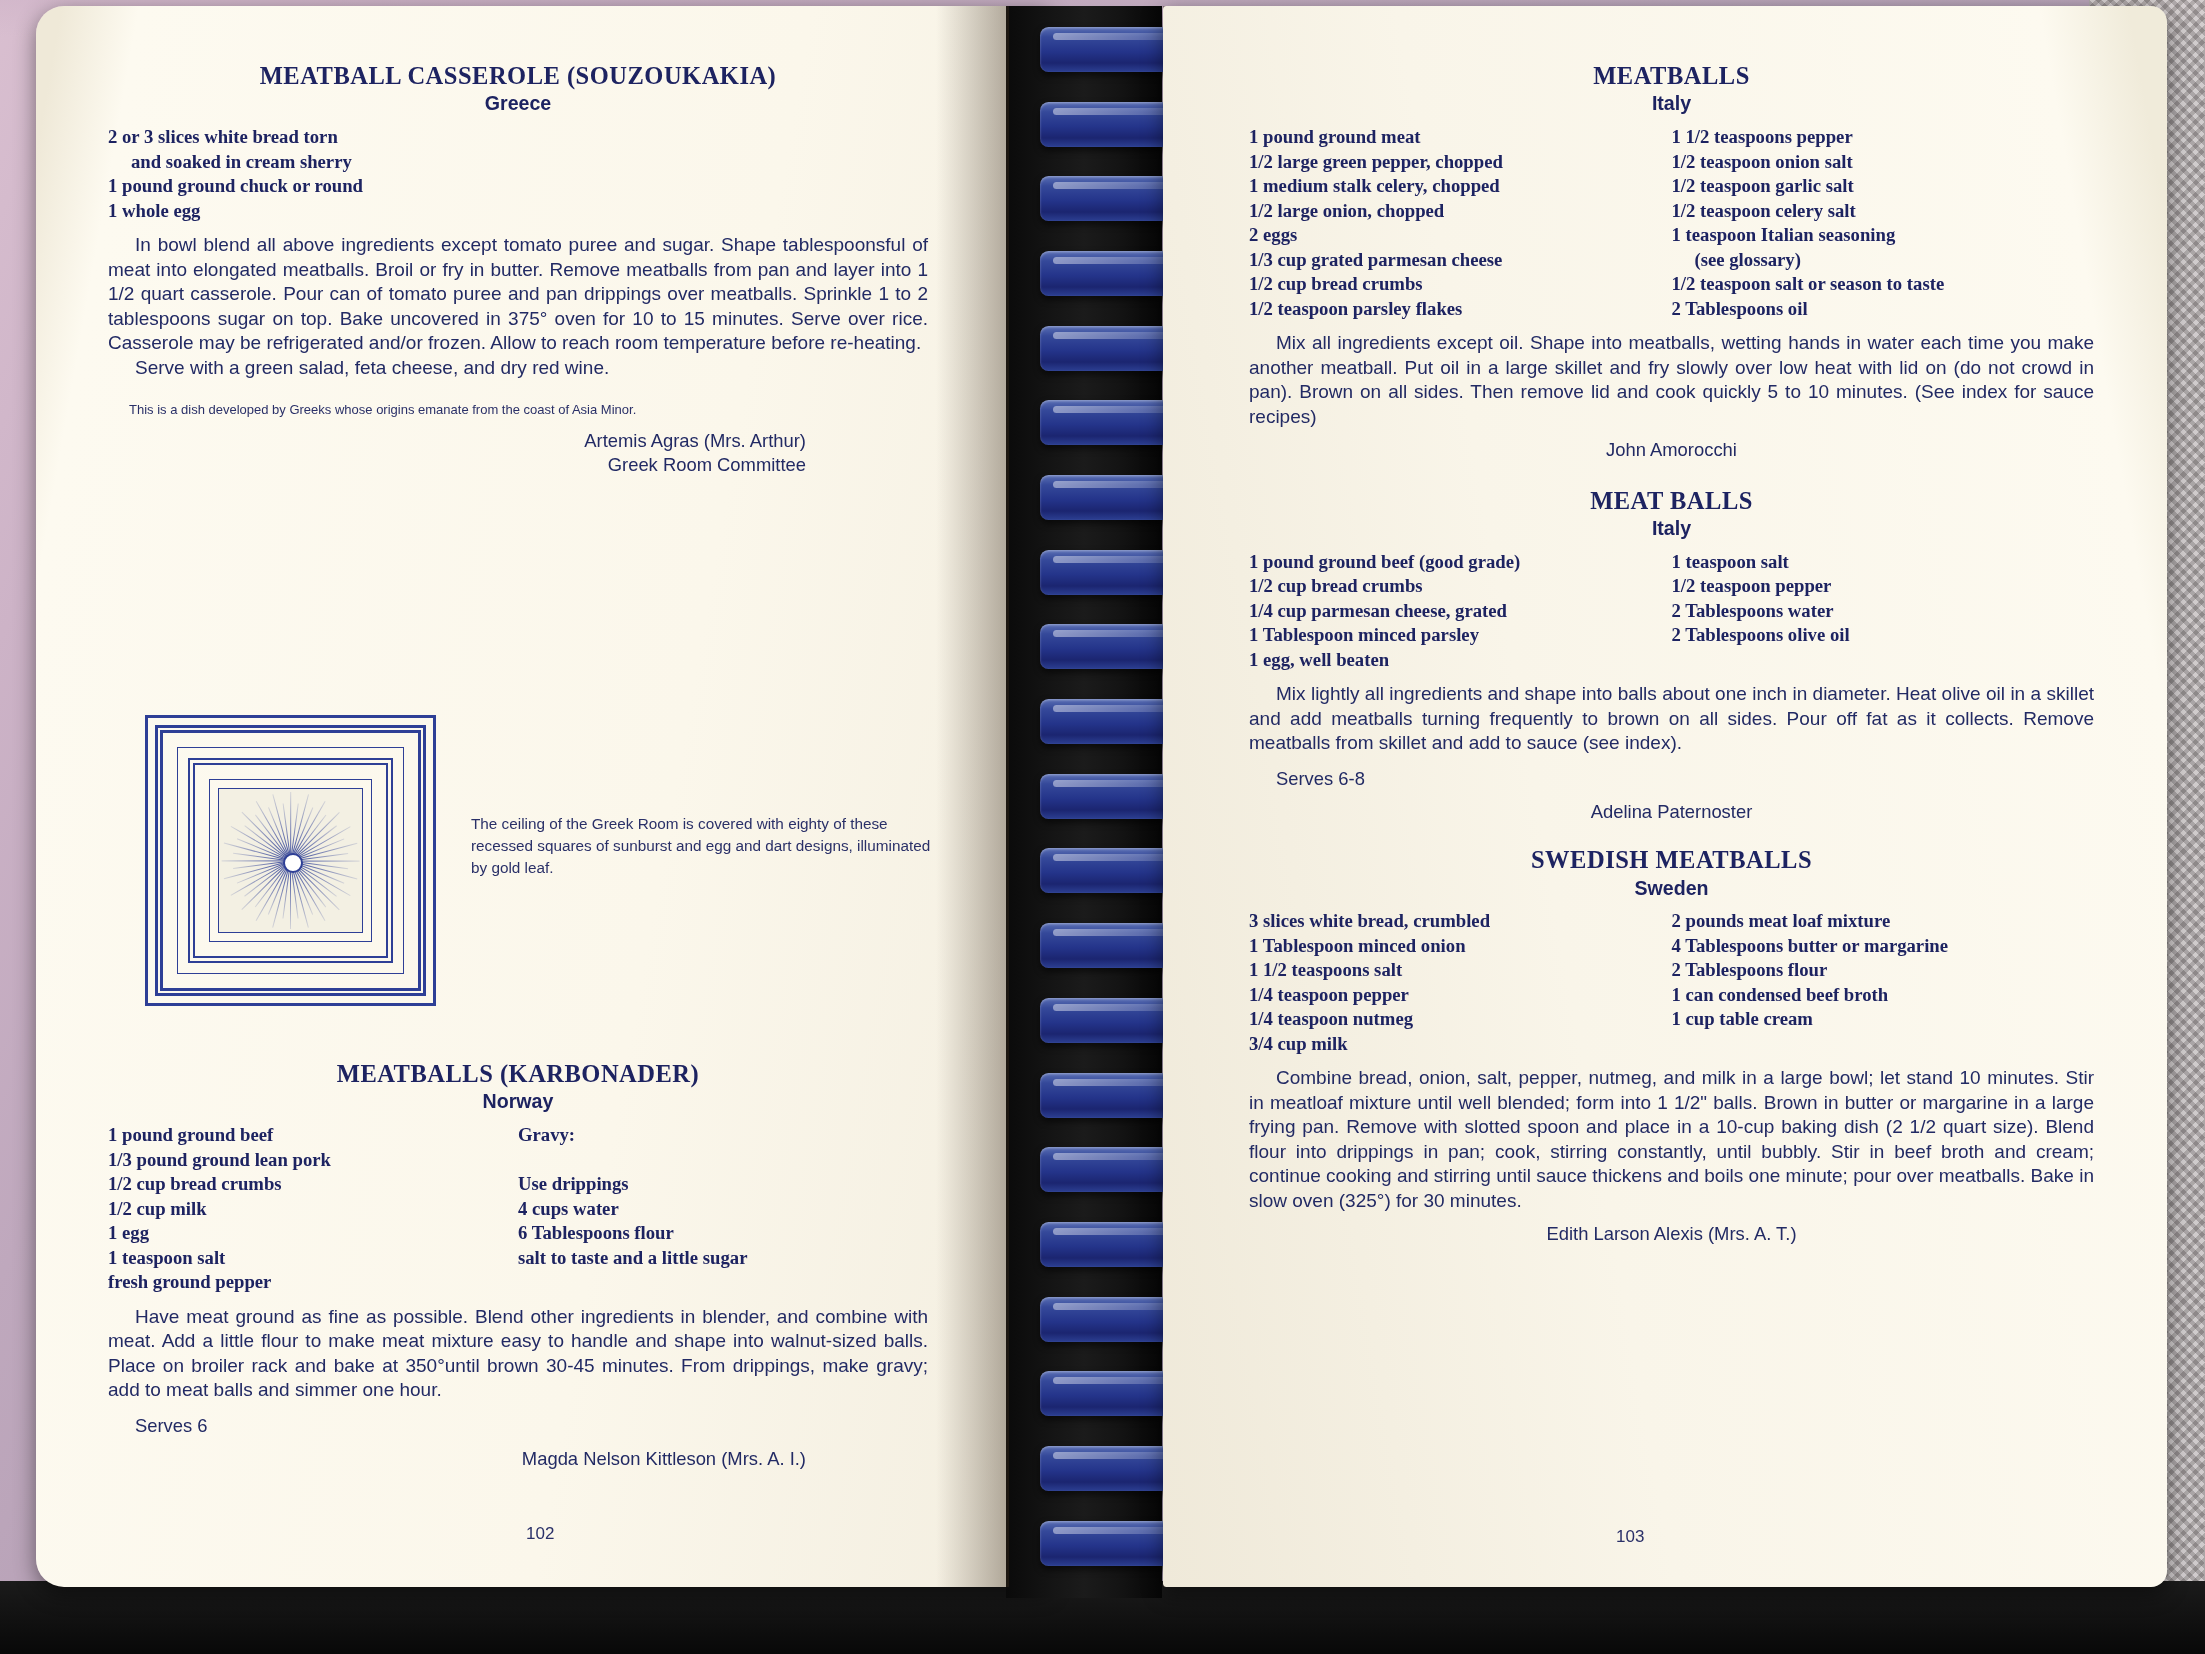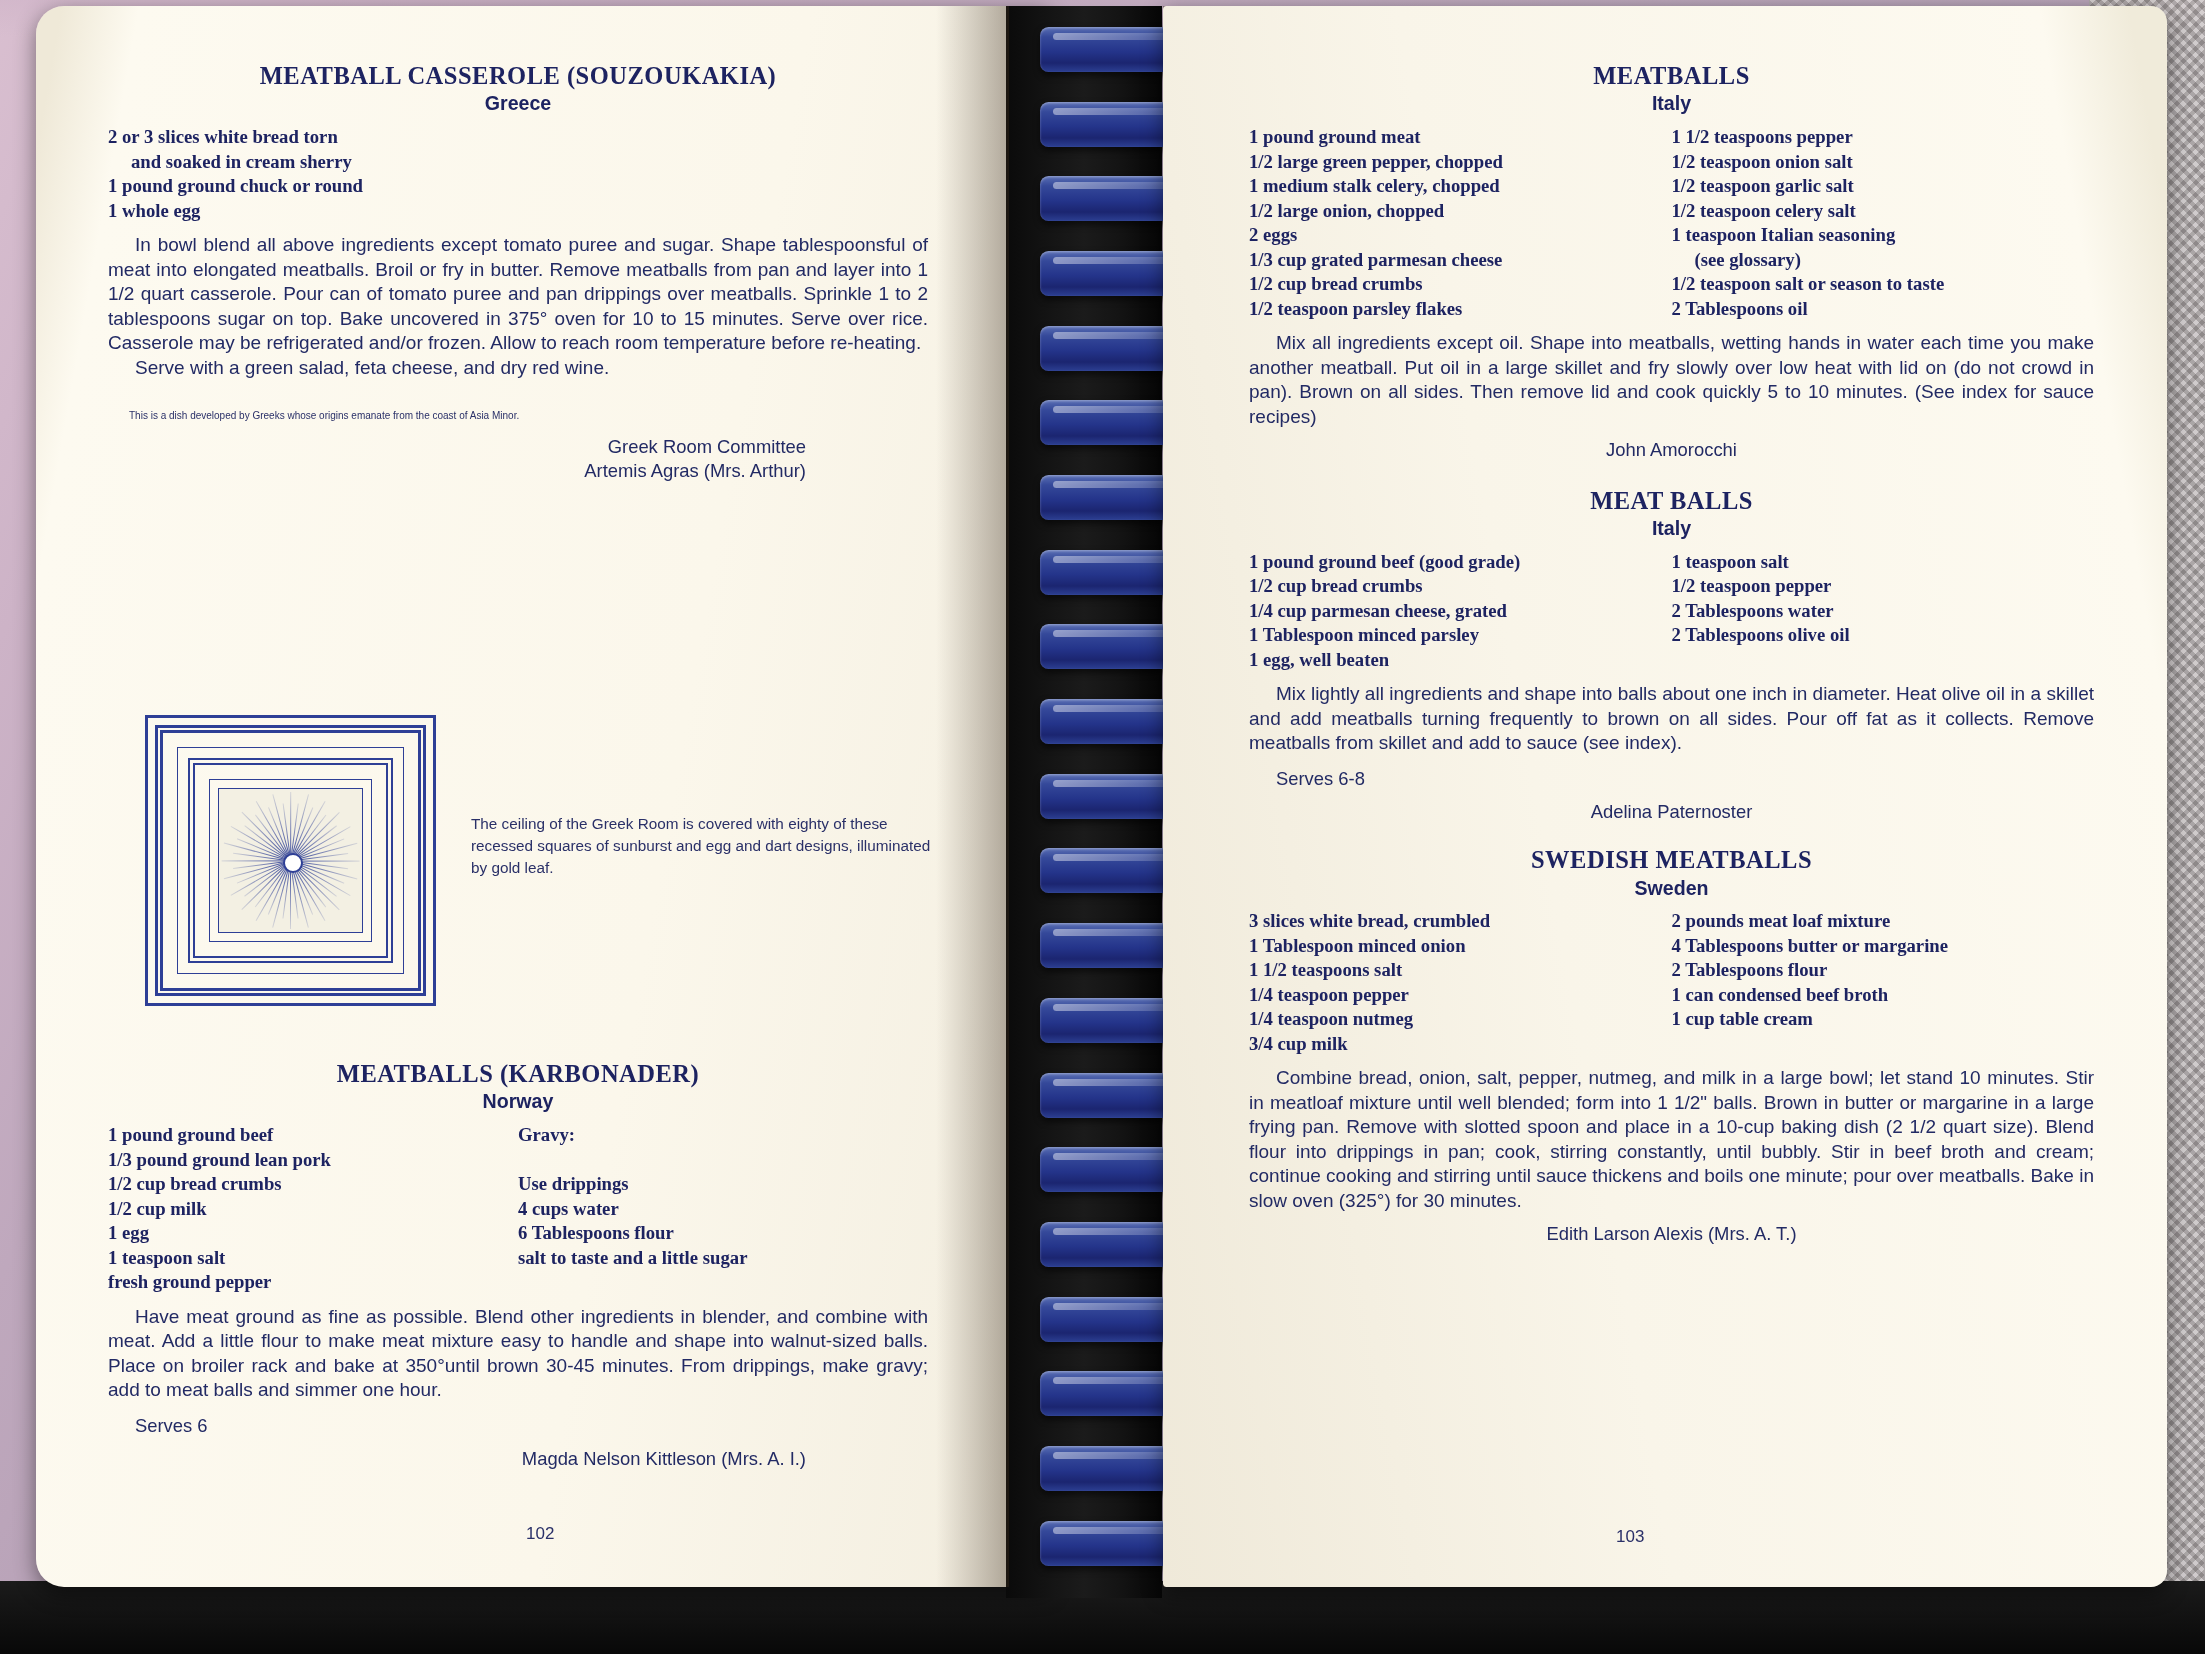--- a/index.html
+++ b/index.html
@@ -157,22 +157,22 @@
   .method p.ind { text-indent: 27px; }
   .meta {
     margin-top: 11px;
     font-size: 18.4px;
     line-height: 24.5px;
     color: #222a64;
     font-family: "Liberation Sans", sans-serif;
     padding-left: 27px;
   }
   .note {
-    margin-top: 25px;
-    font-size: 10px;
+    margin-top: 19px;
+    font-size: 13px;
     line-height: 21px;
     color: #2a3068;
     font-family: "Liberation Sans", sans-serif;
     padding-left: 21px;
   }
   .credit {
     margin-top: 8.6px;
     font-size: 18.4px;
     line-height: 24.5px;
     color: #222a64;
@@ -274,22 +274,22 @@
               <p class="ind">In bowl blend all above ingredients except tomato puree and sugar. Shape tablespoonsful of meat into elongated meatballs. Broil or fry in butter. Remove meatballs from pan and layer into 1 1/2 quart casserole. Pour can of tomato puree and pan drippings over meatballs. Sprinkle 1 to 2 tablespoons sugar on top. Bake uncovered in 375° oven for 10 to 15 minutes. Serve over rice. Casserole may be refrigerated and/or frozen. Allow to reach room temperature before re-heating.</p>
               <p class="ind">Serve with a green salad, feta cheese, and dry red wine.</p>
             </div>
 
             <div class="meta">
             </div>
 
             <div class="note">This is a dish developed by Greeks whose origins emanate from the coast of Asia Minor.</div>
 
             <div class="credit right">
+              <div>Artemis Agras (Mrs. Arthur)</div>
               <div>Greek Room Committee</div>
-              <div>Artemis Agras (Mrs. Arthur)</div>
             </div>
           </div>
 
         </div>
 
         <div id="ceiling-figure">
           <div class="sq" id="sq1"></div>
           <div class="sq" id="sq2"></div>
           <div class="sq" id="sq3"></div>
           <div class="sq" id="sq4"></div>

